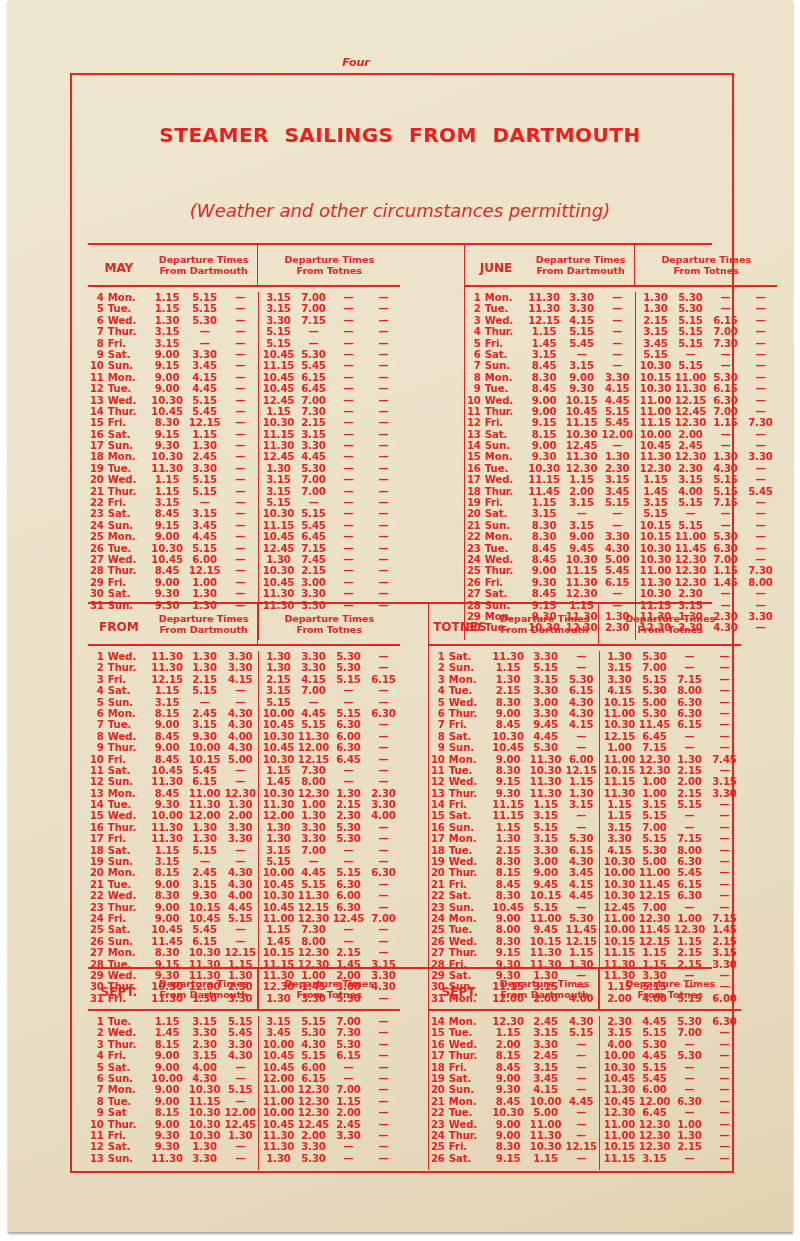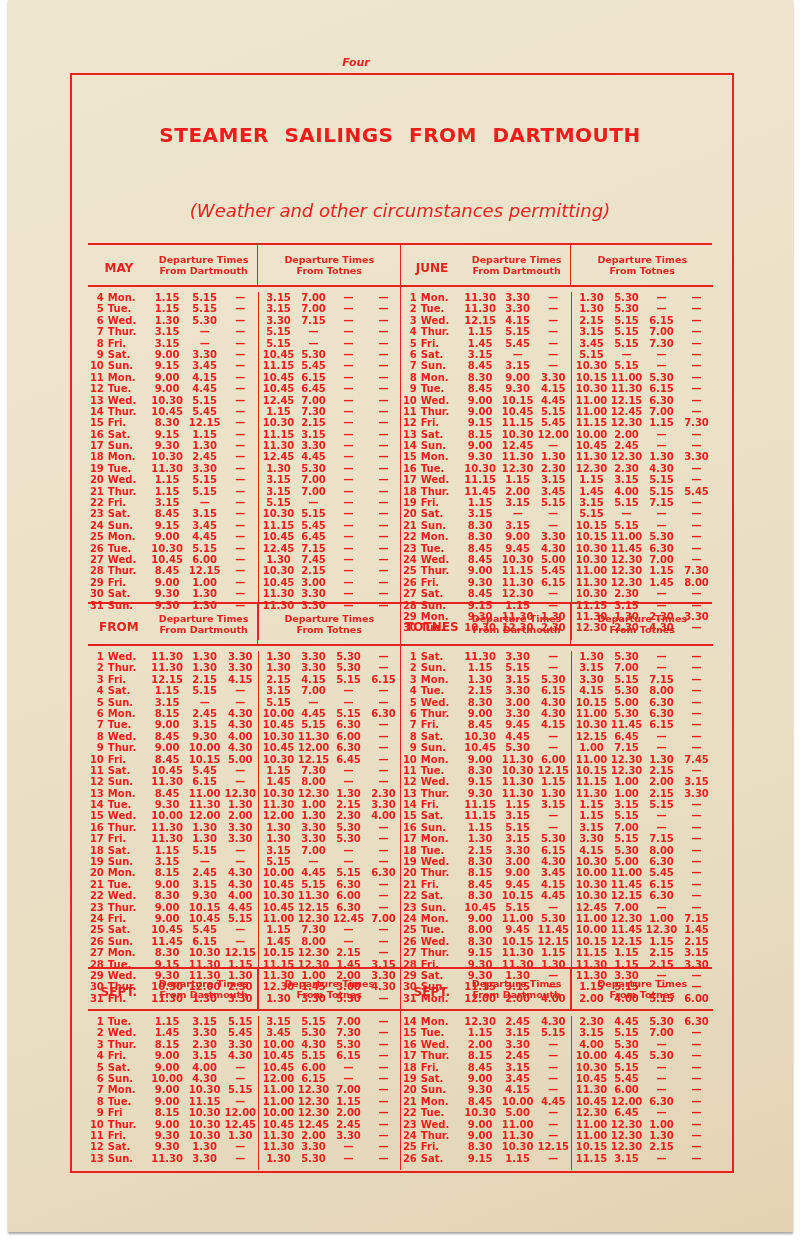--- a/index.html
+++ b/index.html
@@ -31,21 +31,21 @@
     color: #e8231f; font-style: italic; font-size: 18px;
   }
   .grid {
     position: absolute; left: 88px; width: 624px;
     border-top: 2px solid #e8231f;
     display: flex;
   }
   .month-block {
     width: 312px; display: flex; flex-direction: column;
   }
-  .month-block.right { border-left: 1.5px solid #e8231f; }
+  .month-block.right { border-left: 1.5px solid #e8231f; margin-left: 28px; }
   .mhead {
     display: flex; height: 40px; border-bottom: 2px solid #e8231f;
     color: #e8231f; font-weight: bold;
   }
   .mname {
     width: 62px; display: flex; align-items: center; justify-content: center;
     font-size: 12px; padding-top: 6px; box-sizing: border-box;
   }
   .colhead {
     display: flex; flex-direction: column; align-items: center; justify-content: center;
@@ -72,21 +72,21 @@
 
 <div class="paper"></div>
 <div class="page-num">Four</div>
 <div class="frame"></div>
 
 <div class="title">
   <div>STEAMER SAILINGS FROM DARTMOUTH</div>
 </div>
 <div class="subtitle">(Weather and other circumstances permitting)</div>
 
-<div class="grid" id="grid-0" style="top:243px;">
+<div class="grid" id="grid-0" style="top:243px;gap:36px;">
     <div class="month-block">
       <div class="mhead">
         <div class="mname">MAY</div>
         <div class="colhead dart">
           <div>Departure Times</div>
           <div>From Dartmouth</div>
         </div>
         <div class="colhead tot">
           <div>Departure Times</div>
           <div>From Totnes</div>
@@ -1785,21 +1785,21 @@
           </div>
           <div class="row">
             <span class="c-day">8</span>
             <span class="c-dow">Tue.</span>
             <span class="c-t w1">9.00</span>
             <span class="c-t">11.15</span>
             <span class="c-t">—</span>
           </div>
           <div class="row">
             <span class="c-day">9</span>
-            <span class="c-dow">Fri</span>
+            <span class="c-dow">Sat</span>
             <span class="c-t w1">8.15</span>
             <span class="c-t">10.30</span>
             <span class="c-t">12.00</span>
           </div>
           <div class="row">
             <span class="c-day">10</span>
             <span class="c-dow">Thur.</span>
             <span class="c-t w1">9.00</span>
             <span class="c-t">10.30</span>
             <span class="c-t">12.45</span>

